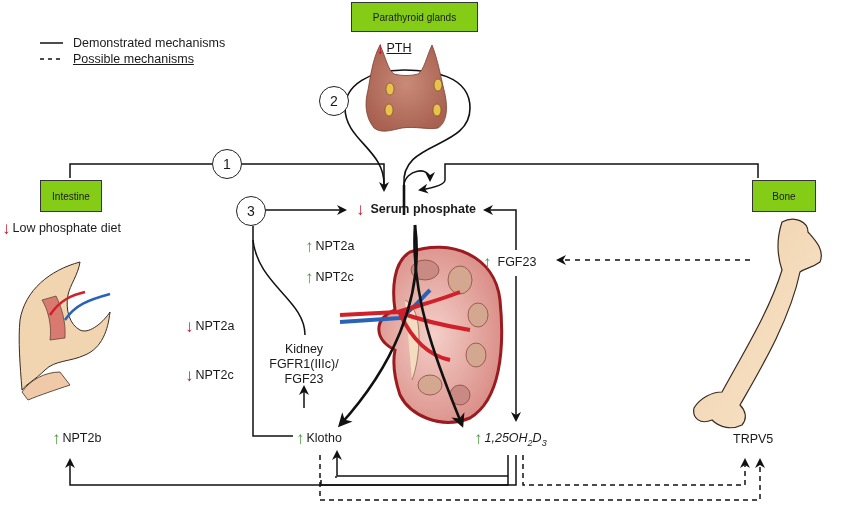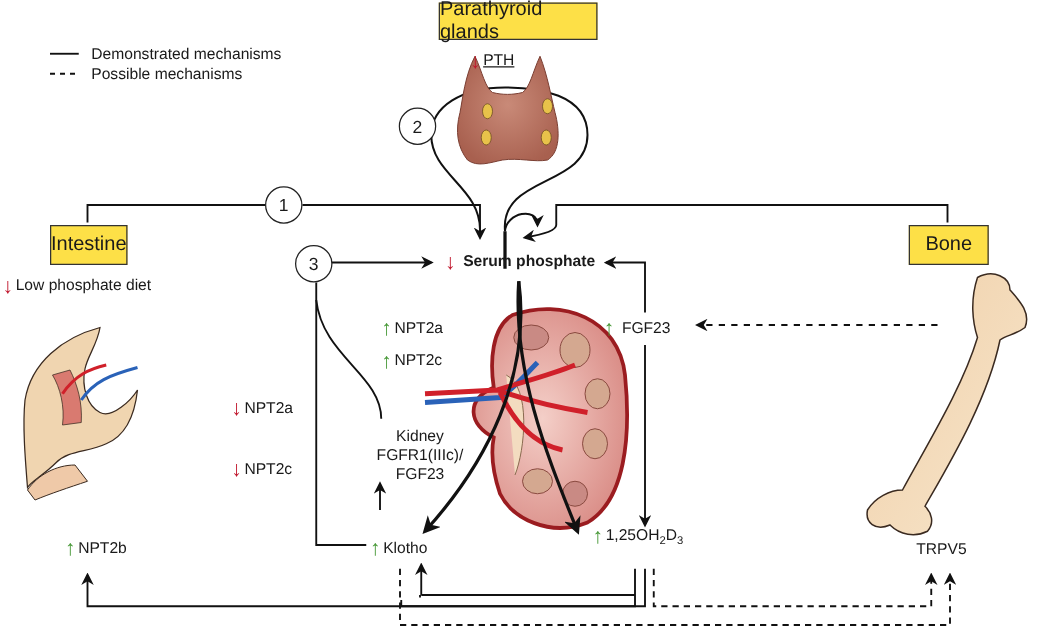--- a/index.html
+++ b/index.html
@@ -1,20 +1,20 @@
 <!DOCTYPE html>
 <html><head>
 <meta charset="utf-8">
 <style>
   html, body { margin: 0; padding: 0; background: #ffffff; }
   body { width: 841px; height: 508px; position: relative; overflow: hidden;
          font-family: "Liberation Sans", sans-serif; color: #1a1a1a; }
   svg.diagram { position: absolute; left: 0; top: 0; }
   .lbl { position: absolute; font-size: 12.5px; white-space: nowrap; line-height: 1; }
-  .box { position: absolute; border: 1px solid #333; background: #fde047; font-size: 16px;
+  .box { position: absolute; border: 1px solid #333; background: #84cc16; font-size: 10px;
          display: flex; align-items: center; justify-content: center; }
   .circ { position: absolute; width: 30px; height: 30px; border: 1.6px solid #222; border-radius: 50%;
           background: #fff; display: flex; align-items: center; justify-content: center; font-size: 14px; box-sizing: border-box; }
   .up, .down { display: inline-block; font-weight: bold; font-size: 17px; line-height: 1; vertical-align: -2px; margin-right: 2px; }
   .up { color: #4a9a3a; }
   .down { color: #c0162c; }
   .center { text-align: center; }
 </style>
 </head>
 <body>
@@ -117,29 +117,29 @@
     <path d="M65,320 C75,305 88,300 110,294" fill="none" stroke="#2a62b8" stroke-width="2.5"></path>
     <path d="M22,392 C30,380 45,372 60,372 L70,385 C55,390 40,395 28,400 Z" fill="#efc9a8" stroke="#3a2a20" stroke-width="0.8"></path>
   </g>
 
   <g>
     <path d="M782,222 C795,215 808,222 808,232 C815,240 825,250 820,262 C812,268 805,268 800,272 C790,320 760,370 740,405 C745,410 748,418 742,425 C732,430 720,428 712,420 C700,425 692,418 694,408 C700,398 712,392 722,392 C742,355 770,310 782,270 C778,258 776,240 782,222 Z" fill="url(#boneGrad)" stroke="#3a2a20" stroke-width="1.2"></path>
   </g>
 </svg>
 
 <span class="lbl" style="left:73px;top:37px;">Demonstrated mechanisms</span>
-<span class="lbl" style="left:73px;top:53px;">Possible mechanisms</span>
+<span class="lbl" style="left:73px;top:53px;text-decoration:underline;">Possible mechanisms</span>
 
 <div class="box" style="left:351px;top:2px;width:125px;height:28px;">
   <span>Parathyroid glands</span>
 </div>
 <div class="box" style="left:40px;top:180px;width:60px;height:30px;">
   <span>Intestine</span>
 </div>
-<div class="box" style="left:727px;top:180px;width:62px;height:30px;justify-content:center;">
+<div class="box" style="left:752px;top:180px;width:62px;height:30px;justify-content:center;">
   <span>Bone</span>
 </div>
 
 <div class="circ" style="left:212px;top:149px;">
     <span>1</span>
   </div>
 <div class="circ" style="left:319px;top:86px;">
     <span>2</span>
   </div>
 <div class="circ" style="left:236px;top:196px;">
@@ -151,46 +151,46 @@
 </span>
 
 <span class="lbl" style="left:2px;top:220px;">
   <span class="down" style="color: rgb(192, 22, 44);">↓</span><span>Low phosphate diet</span>
 </span>
 
 <span class="lbl" style="left:356px;top:201px;">
   <span class="down" style="color: rgb(192, 22, 44);">↓</span><span style="margin-left:4px;font-weight:bold;">Serum phosphate</span>
 </span>
 
-<span class="lbl" style="left:305px;top:254px;">
+<span class="lbl" style="left:305px;top:238px;">
   <span class="up" style="color: rgb(74, 154, 58);">↑</span><span>NPT2a</span>
 </span>
-<span class="lbl" style="left:305px;top:280px;">
+<span class="lbl" style="left:305px;top:269px;">
   <span class="up" style="color: rgb(74, 154, 58);">↑</span><span>NPT2c</span>
 </span>
 
 <span class="lbl" style="left:483px;top:254px;">
   <span class="up" style="color: rgb(74, 154, 58);">↑</span><span style="margin-left:4px;">FGF23</span>
 </span>
 
 <span class="lbl" style="left:185px;top:318px;">
   <span class="down" style="color: rgb(192, 22, 44);">↓</span><span>NPT2a</span>
 </span>
 <span class="lbl" style="left:185px;top:325px;margin-top:42px;">
   <span class="down" style="color: rgb(192, 22, 44);">↓</span><span>NPT2c</span>
 </span>
 
-<div class="lbl center" style="left:262px;top:342px;width:84px;line-height:15px;margin-left:32px;">
+<div class="lbl center" style="left:262px;top:342px;width:84px;line-height:15px;">
   <div>Kidney</div>
   <div>FGFR1(IIIc)/</div>
   <div>FGF23</div>
 </div>
 
 <span class="lbl" style="left:36px;top:430px;margin-left:16px;">
   <span class="up" style="color: rgb(74, 154, 58);">↑</span><span>NPT2b</span>
 </span>
 <span class="lbl" style="left:296px;top:430px;">
   <span class="up" style="color: rgb(74, 154, 58);">↑</span><span>Klotho</span>
 </span>
-<span class="lbl" style="left:474px;top:420px;">
+<span class="lbl" style="left:474px;top:430px;font-style:italic;">
   <span class="up" style="color: rgb(74, 154, 58);">↑</span><span><span>1,25OH</span><sub style="font-size:9px;">2</sub><span>D</span><sub style="font-size:9px;">3</sub></span>
 </span>
 <span class="lbl" style="left:733px;top:433px;">TRPV5</span>
 
 </body></html>

